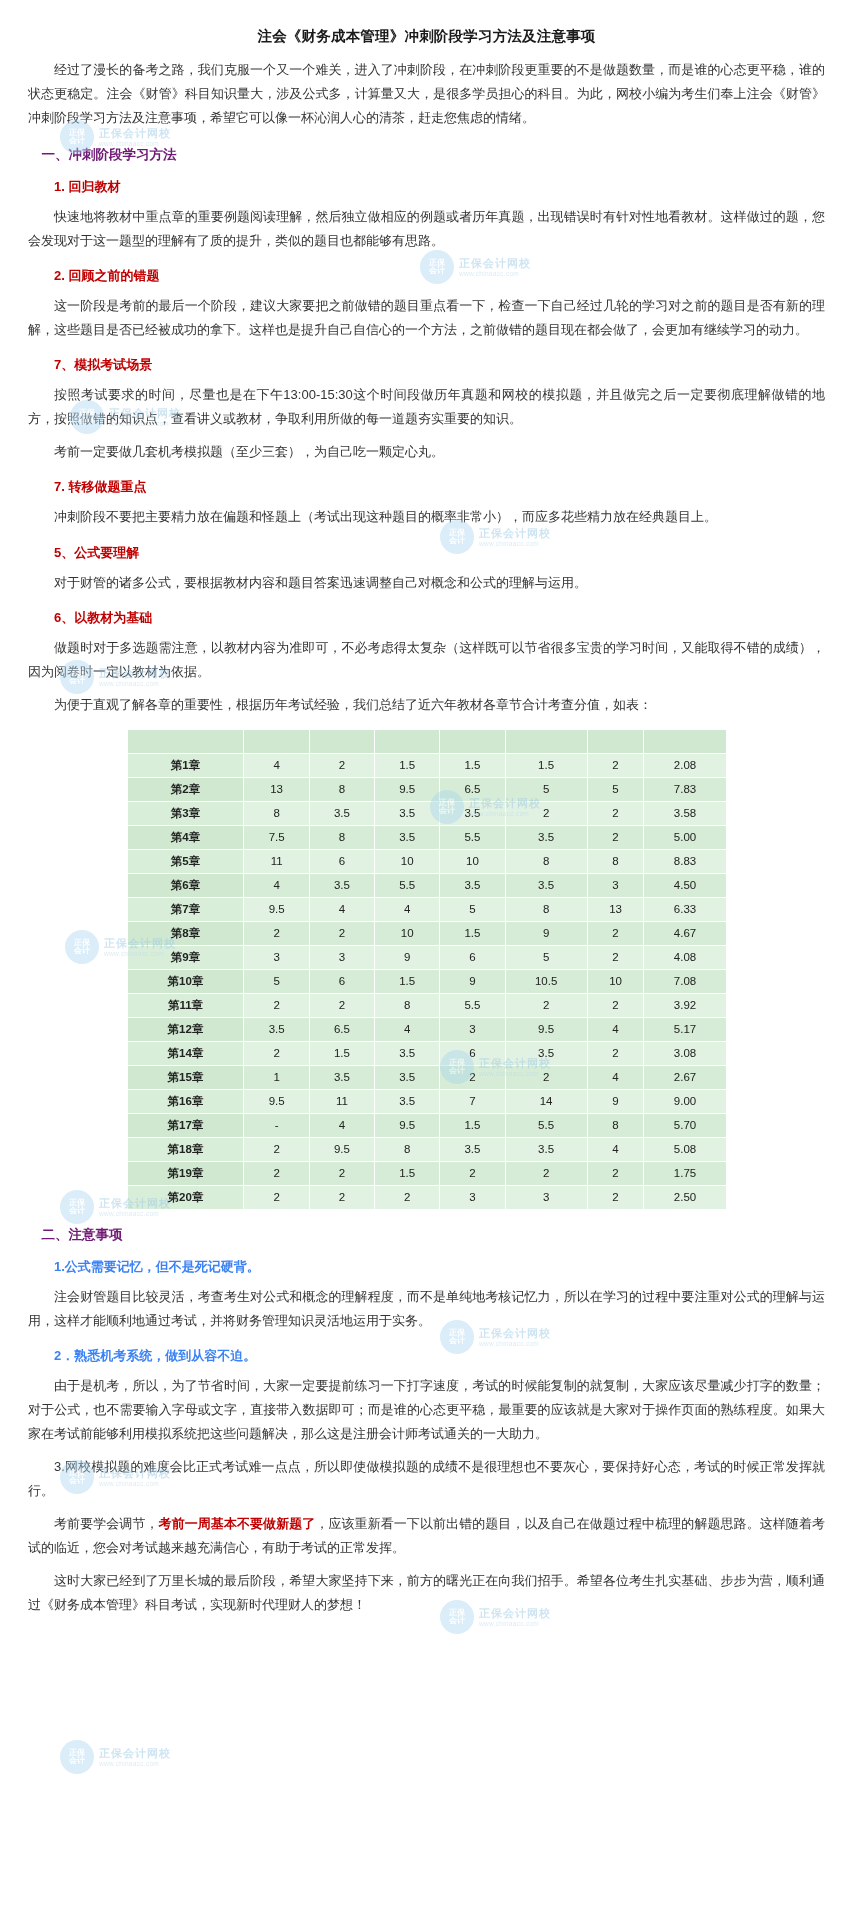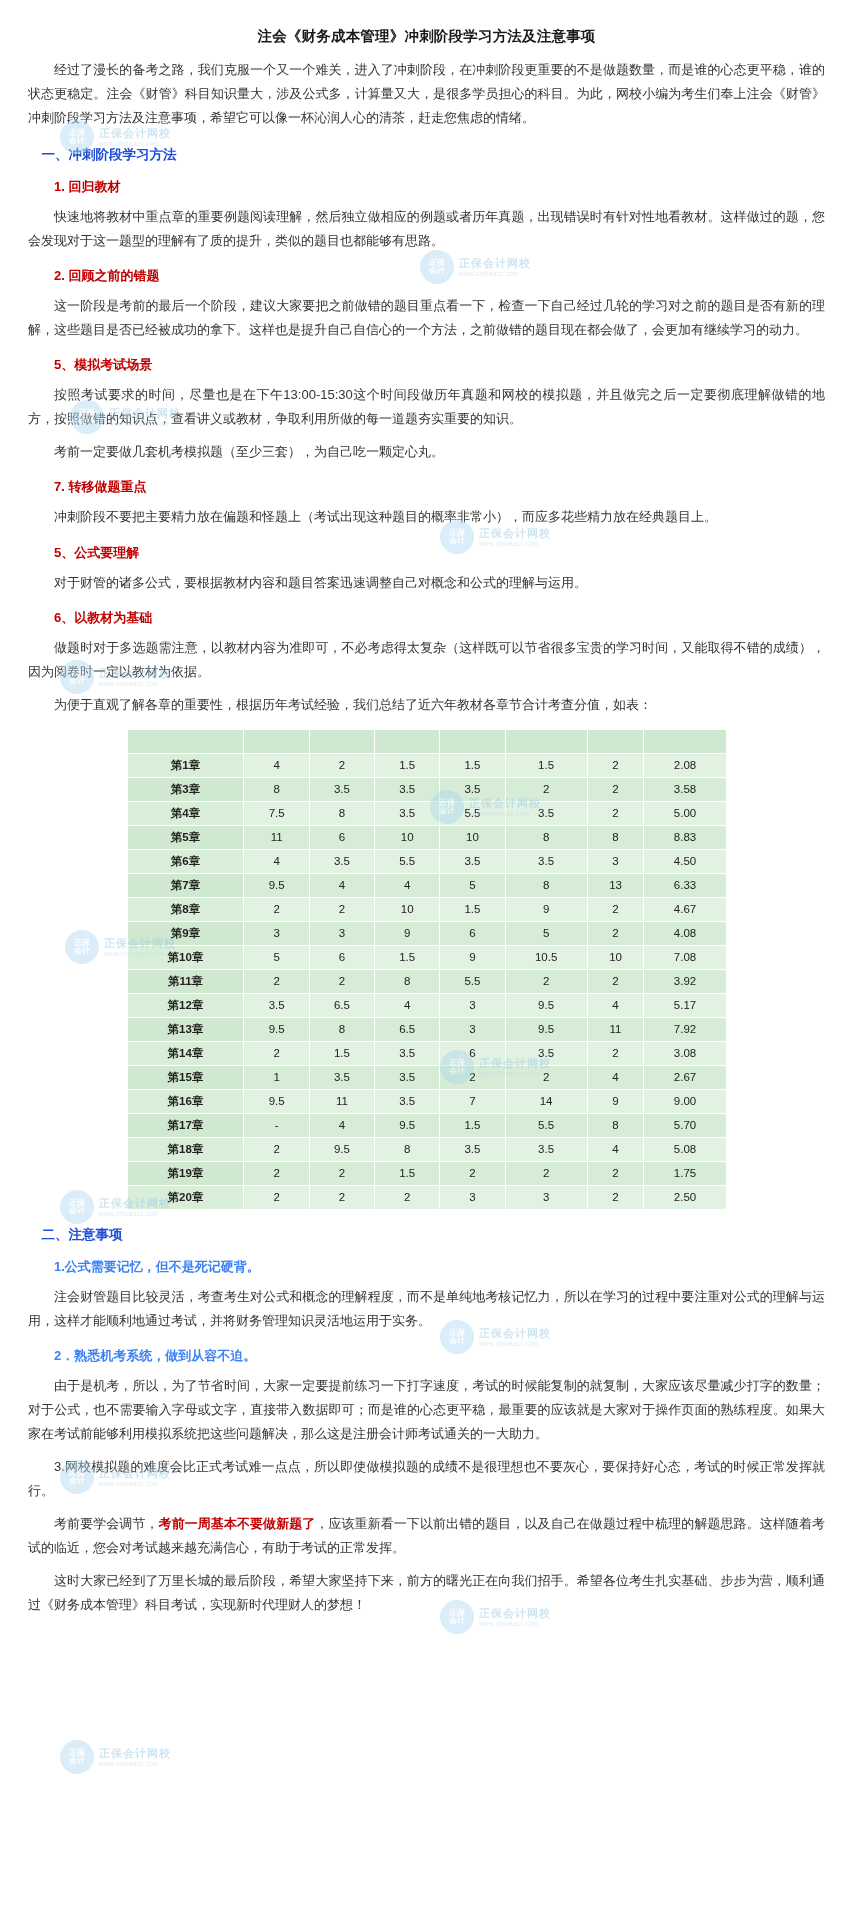--- a/index.html
+++ b/index.html
@@ -37,21 +37,21 @@
     margin: 9px 0;
     text-indent: 2em;
     text-align: justify;
     color: #333;
   }
   h2.sec {
     font-size: 13.5px;
     font-weight: bold;
     margin: 16px 0 6px 0;
     text-indent: 1em;
-    color: #1d4ed8;
+    color: #701a75;
   }
   h3.sub {
     font-size: 13px;
     font-weight: bold;
     color: #c00000;
     margin: 14px 0 4px 0;
     text-indent: 2em;
   }
   h3.sub.red2 {
     color: #3b82f6;
@@ -250,21 +250,21 @@
     <p class="para">经过了漫长的备考之路，我们克服一个又一个难关，进入了冲刺阶段，在冲刺阶段更重要的不是做题数量，而是谁的心态更平稳，谁的状态更稳定。注会《财管》科目知识量大，涉及公式多，计算量又大，是很多学员担心的科目。为此，网校小编为考生们奉上注会《财管》冲刺阶段学习方法及注意事项，希望它可以像一杯沁润人心的清茶，赶走您焦虑的情绪。</p>
 
     <h2 class="sec">一、冲刺阶段学习方法</h2>
 
     <h3 class="sub">1. 回归教材</h3>
     <p class="para">快速地将教材中重点章的重要例题阅读理解，然后独立做相应的例题或者历年真题，出现错误时有针对性地看教材。这样做过的题，您会发现对于这一题型的理解有了质的提升，类似的题目也都能够有思路。</p>
 
     <h3 class="sub">2. 回顾之前的错题</h3>
     <p class="para">这一阶段是考前的最后一个阶段，建议大家要把之前做错的题目重点看一下，检查一下自己经过几轮的学习对之前的题目是否有新的理解，这些题目是否已经被成功的拿下。这样也是提升自己自信心的一个方法，之前做错的题目现在都会做了，会更加有继续学习的动力。</p>
 
-    <h3 class="sub">5、模拟考试场景</h3>
+    <h3 class="sub">7、模拟考试场景</h3>
     <p class="para">按照考试要求的时间，尽量也是在下午13:00-15:30这个时间段做历年真题和网校的模拟题，并且做完之后一定要彻底理解做错的地方，按照做错的知识点，查看讲义或教材，争取利用所做的每一道题夯实重要的知识。</p>
     <p class="para">考前一定要做几套机考模拟题（至少三套），为自己吃一颗定心丸。</p>
 
     <h3 class="sub">7. 转移做题重点</h3>
     <p class="para">冲刺阶段不要把主要精力放在偏题和怪题上（考试出现这种题目的概率非常小），而应多花些精力放在经典题目上。</p>
 
     <h3 class="sub">5、公式要理解</h3>
     <p class="para">对于财管的诸多公式，要根据教材内容和题目答案迅速调整自己对概念和公式的理解与运用。</p>
 
     <h3 class="sub">6、以教材为基础</h3>
@@ -288,20 +288,30 @@
         <tbody id="table-body">
             <tr>
               <td>第1章</td>
               <td>4</td>
               <td>2</td>
               <td>1.5</td>
               <td>1.5</td>
               <td>1.5</td>
               <td>2</td>
               <td>2.08</td>
+            </tr>
+            <tr>
+              <td>第2章</td>
+              <td>13</td>
+              <td>8</td>
+              <td>9.5</td>
+              <td>6.5</td>
+              <td>5</td>
+              <td>5</td>
+              <td>7.83</td>
             </tr>
             <tr>
               <td>第3章</td>
               <td>8</td>
               <td>3.5</td>
               <td>3.5</td>
               <td>3.5</td>
               <td>2</td>
               <td>2</td>
               <td>3.58</td>
@@ -390,30 +400,20 @@
               <td>第12章</td>
               <td>3.5</td>
               <td>6.5</td>
               <td>4</td>
               <td>3</td>
               <td>9.5</td>
               <td>4</td>
               <td>5.17</td>
             </tr>
             <tr>
-              <td>第13章</td>
-              <td>9.5</td>
-              <td>8</td>
-              <td>6.5</td>
-              <td>3</td>
-              <td>9.5</td>
-              <td>11</td>
-              <td>7.92</td>
-            </tr>
-            <tr>
               <td>第14章</td>
               <td>2</td>
               <td>1.5</td>
               <td>3.5</td>
               <td>6</td>
               <td>3.5</td>
               <td>2</td>
               <td>3.08</td>
             </tr>
             <tr>

